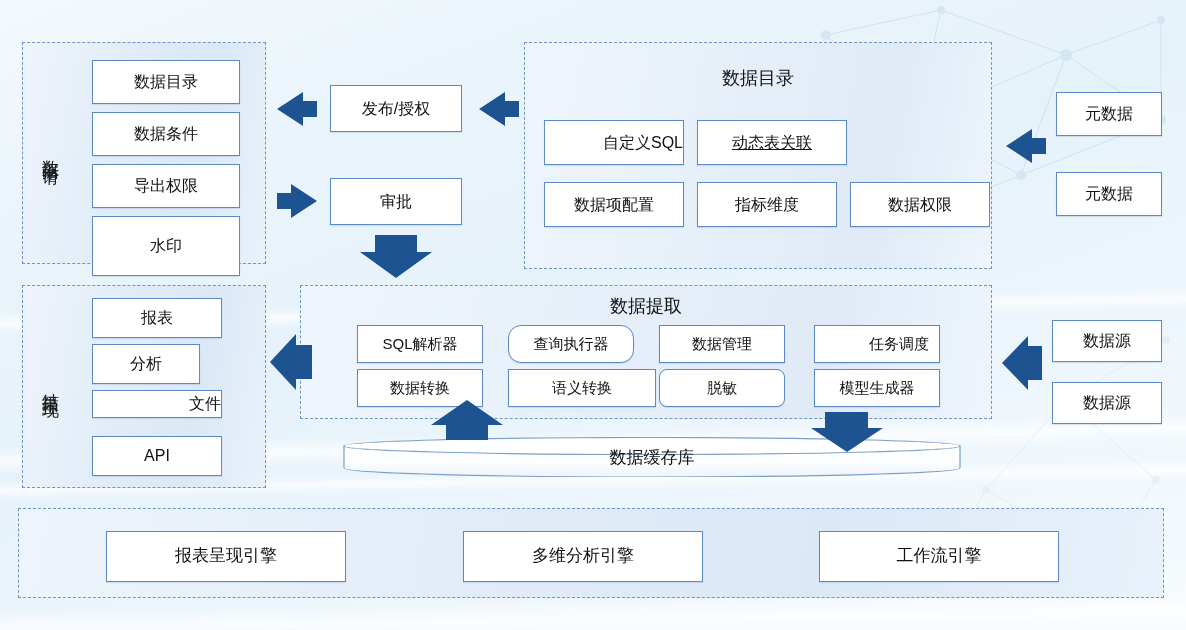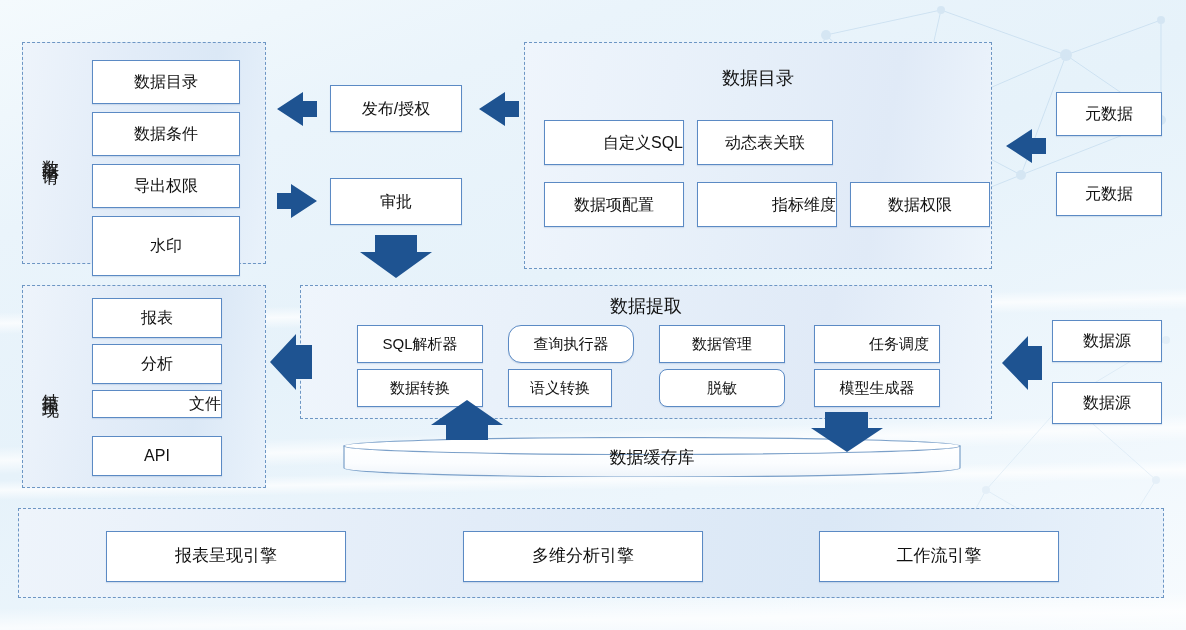--- a/index.html
+++ b/index.html
@@ -191,49 +191,49 @@
     <span>审批</span>
   </div>
 
   <div class="panel plain" style="left:524px; top:42px; width:468px; height:227px;">
   </div>
   <div class="panel-title" style="left:524px; top:66px; width:468px;">数据目录</div>
 
   <div class="box" style="left:544px; top:120px; width:140px; height:45px;justify-content:flex-end;">
     <span>自定义SQL</span>
   </div>
-  <div class="box" style="left:697px; top:120px; width:136px; height:45px;">
+  <div class="box" style="left:697px; top:120px; width:150px; height:45px;text-decoration:underline;">
     <span>动态表关联</span>
   </div>
 
   <div class="box" style="left:544px; top:182px; width:140px; height:45px;">
     <span>数据项配置</span>
   </div>
-  <div class="box" style="left:697px; top:182px; width:140px; height:45px;justify-content:flex-end;">
+  <div class="box" style="left:697px; top:182px; width:140px; height:45px;">
     <span>指标维度</span>
   </div>
   <div class="box" style="left:850px; top:182px; width:140px; height:45px;">
     <span>数据权限</span>
   </div>
 
   <div class="box" style="left:1056px; top:92px; width:106px; height:44px;">
     <span>元数据</span>
   </div>
   <div class="box" style="left:1056px; top:172px; width:106px; height:44px;">
     <span>元数据</span>
   </div>
 
   <div class="panel" style="left:22px; top:285px; width:244px; height:203px;">
   </div>
   <div class="vlabel" style="left:33px; top:300px; width:26px; height:172px;">结果呈现</div>
 
   <div class="box" style="left:92px; top:298px; width:130px; height:40px;">
     <span>报表</span>
   </div>
-  <div class="box" style="left:92px; top:344px; width:130px; height:40px;">
+  <div class="box" style="left:92px; top:344px; width:108px; height:40px;">
     <span>分析</span>
   </div>
   <div class="box" style="left:92px; top:390px; width:130px; height:28px;justify-content:flex-end;">
     <span>文件</span>
   </div>
   <div class="box" style="left:92px; top:436px; width:130px; height:40px;">
     <span>API</span>
   </div>
 
   <div class="panel plain" style="left:300px; top:285px; width:692px; height:134px;">
@@ -249,21 +249,21 @@
   <div class="box small" style="left:659px; top:325px; width:126px; height:38px;">
     <span>数据管理</span>
   </div>
   <div class="box small" style="left:814px; top:325px; width:126px; height:38px;padding-left:44px;">
     <span>任务调度</span>
   </div>
 
   <div class="box small" style="left:357px; top:369px; width:126px; height:38px;">
     <span>数据转换</span>
   </div>
-  <div class="box small" style="left:508px; top:369px; width:104px; height:38px;">
+  <div class="box small" style="left:508px; top:369px; width:148px; height:38px;">
     <span>语义转换</span>
   </div>
   <div class="box small" style="left:659px; top:369px; width:126px; height:38px;border-radius:8px;">
     <span>脱敏</span>
   </div>
   <div class="box small" style="left:814px; top:369px; width:126px; height:38px;">
     <span>模型生成器</span>
   </div>
 
   <div class="box" style="left:1052px; top:320px; width:110px; height:42px;">

